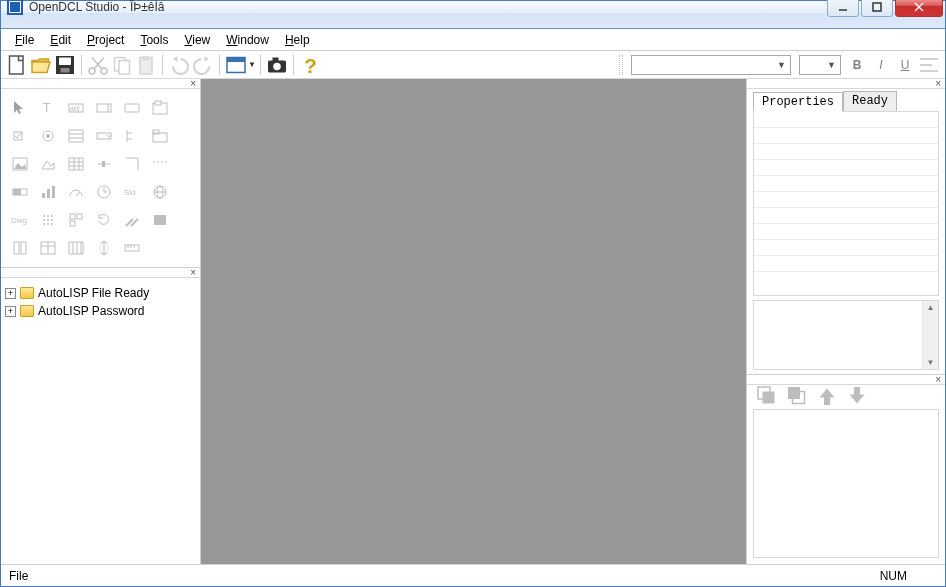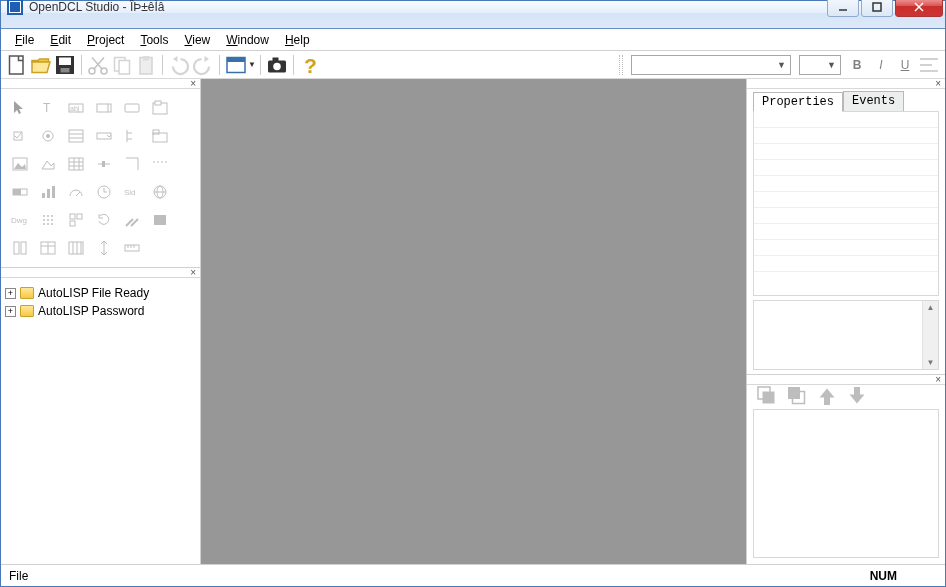--- a/index.html
+++ b/index.html
@@ -265,21 +265,21 @@
 .statusbar {
   height: 22px;
   border-top: 1px solid #d0d0d0;
   background: #fff;
   display: flex;
   align-items: center;
   padding: 0 8px;
   font-size: 12px;
 }
 .statusbar .spacer { flex: 1; }
-.statusbar .num { margin-right: 40px; font-weight: bold; }
+.statusbar .num { margin-right: 30px; }
 </style>
 </head>
 <body>
 
 <div class="window">
 
   <div class="titlebar">
     <div class="app-icon"></div>
     <div class="title">OpenDCL Studio - ÎÞ±êÌâ</div>
     <div class="spacer"></div>
@@ -670,21 +670,21 @@
 
     <div class="center"></div>
 
     <div class="right-col">
       <div class="props-panel">
         <div class="dock-handle">
           <span class="close-x">×</span>
         </div>
         <div class="tabs">
           <div class="tab active">Properties</div>
-          <div class="tab">Events</div>
+          <div class="tab">Ready</div>
         </div>
         <div class="props-list">
           <div class="props-row"></div>
             <div class="props-row"></div>
             <div class="props-row"></div>
           <div class="props-row"></div>
             <div class="props-row"></div>
             <div class="props-row"></div>
           <div class="props-row"></div>
             <div class="props-row"></div>

